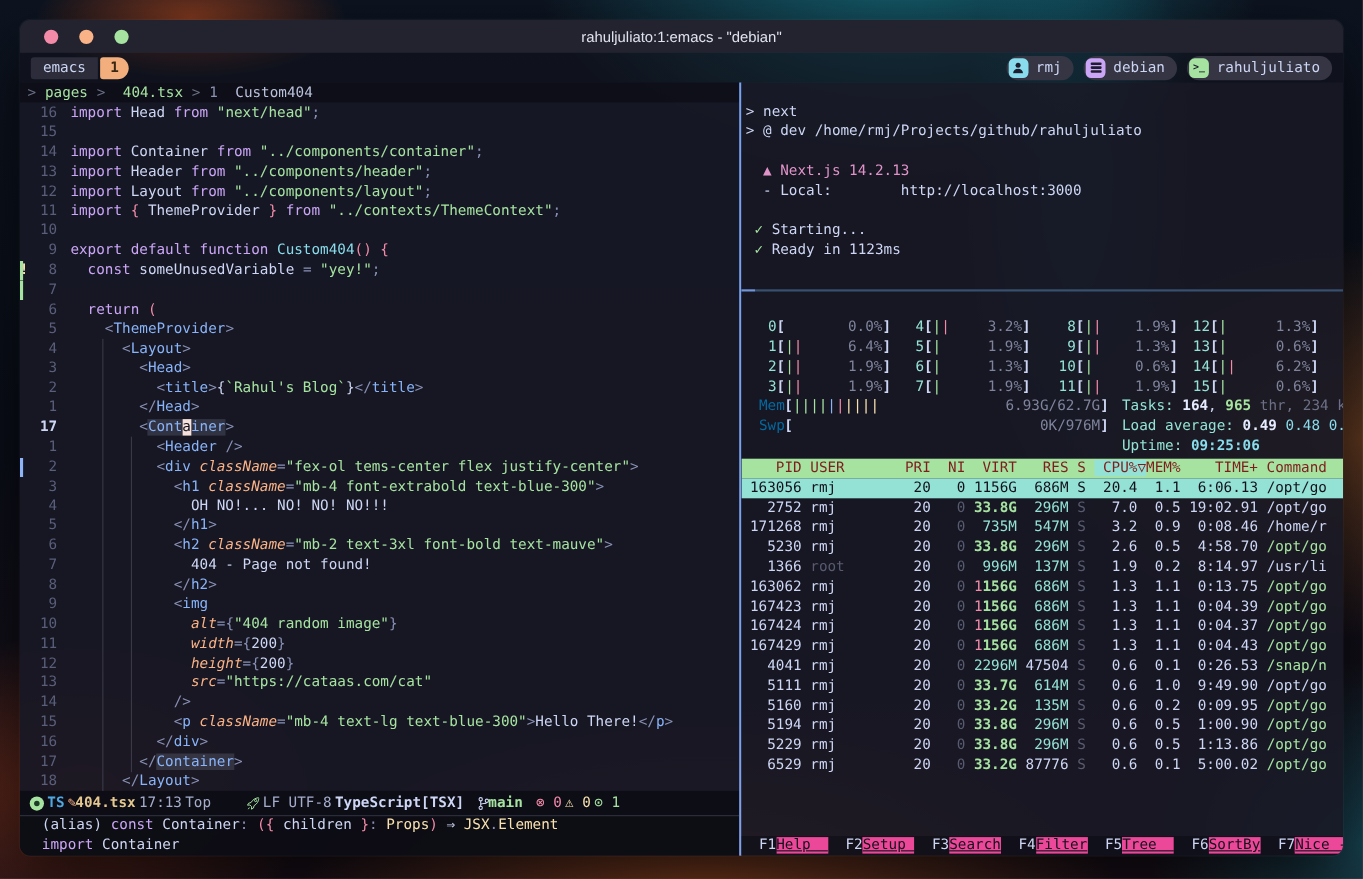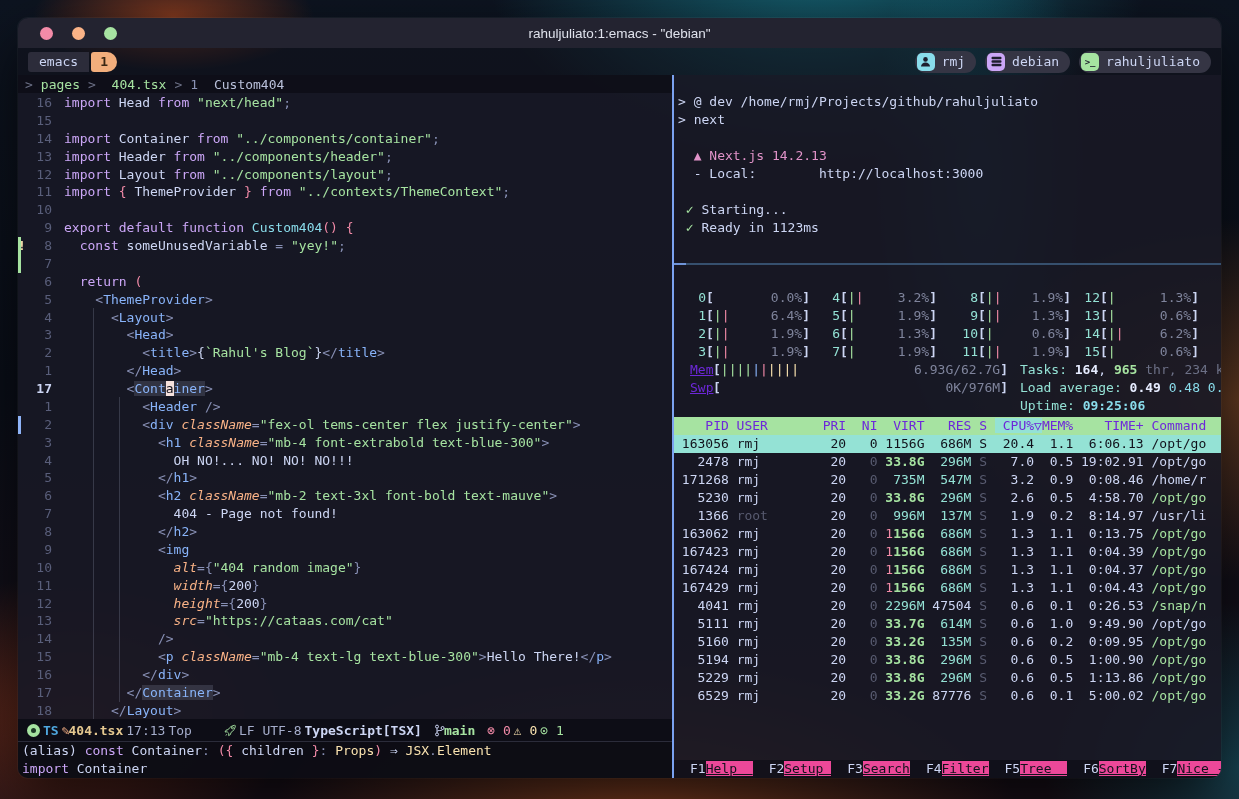--- a/index.html
+++ b/index.html
@@ -74,57 +74,57 @@
   .ml-dot i { width:5px; height:5px; border-radius:50%; background:#1e3a28; }
   .ml-ts { color:#4fa8e0; font-weight:bold; }
   .ml-fico { color:#fab387; }
   .ml-file { color:#e5c890; font-weight:bold; }
   .ml-dim { color:#a5adcb; }
   .ml-strong { color:#cdd6f4; font-weight:bold; }
   .ml-branch { color:#a6e3a1; font-weight:bold; }
   .ml-err { color:#f38ba8; } .ml-warn { color:#f9e2af; } .ml-info { color:#a6e3a1; }
   .ml-sp { width:26px; } .ml-sp2 { width:6px; }
   .echo { height:37px; flex:none; background:rgba(12,12,20,.96);
-    border-top:1px solid rgba(69,71,90,.55); padding:0 4px; }
+    border-top:1px solid rgba(69,71,90,.55); padding:0 20px; }
   .eline { height:18px; line-height:18px; white-space:pre; }
   
   .right { flex:1; display:flex; flex-direction:column; background:rgba(24,24,37,.90); min-width:0; }
   .term { height:188px; flex:none; padding:18px 0 0 4px; overflow:hidden; }
   .tline { height:18px; line-height:18px; white-space:pre; }
   .hdiv { height:2px; flex:none; background:linear-gradient(90deg,#6f94d8 0 12px,#36506e 12px); }
   
   .htop { flex:1; position:relative; padding-top:24px; overflow:hidden; font-size:13px; }
   .meters { padding-left:16px; position:relative; }
   .mrow { height:18px; line-height:18px; display:flex; white-space:pre; }
   .mcell { display:flex; }
   .mcell .mlab { width:16px; text-align:right; color:#94e2d5; }
   .mcell.c1 { width:120px; margin-right:14px; }
   .mcell.c2 { width:113px; margin-right:25px; }
   .mcell.c3 { width:109px; margin-right:13px; }
   .mcell.c4 { width:115px; }
   .mcell.memc { width:318px; }
-  .mcell.memc .mlab { width:23px; color:#6d28d9;text-decoration:underline; }
+  .mcell.memc .mlab { width:23px; color:#0369a1; }
   .mbr { color:#cdd6f4; font-weight:bold; }
   .mbars { flex:1; overflow:hidden; }
   .mval { color:#7f849c;margin-left:19px; }
   .bar-g { color:#a6e3a1; } .bar-r { color:#f38ba8; }
   .bar-b { color:#89b4fa; } .bar-y { color:#f9e2af; }
   .hinfo { position:absolute; left:346px; top:96px; }
   .hline { height:18px; line-height:18px; white-space:pre; }
   .h-lbl { color:#94e2d5; } .h-w { color:#cdd6f4; } .h-wb { color:#e6ecff; font-weight:bold; }
   .h-gb { color:#a6e3a1; font-weight:bold; } .h-dim { color:#6c7086; }
   .h-cy { color:#89dceb; } .h-cyb { color:#89dceb; font-weight:bold; }
   .ptable { margin-top:20px; }
   .prow { height:18px; line-height:18px; white-space:pre; overflow:hidden; }
   .prow span { color:#cdd6f4; }
   .prow .c-dim { color:#585b70; } .prow .c-t { color:#94e2d5; }
   .prow .c-g { color:#a6e3a1; } .prow .c-gb { color:#a6e3a1; font-weight:bold; }
   .prow .c-pk { color:#f38ba8; }
   .prow.header { background:#a6e3a1; }
-  .prow.header span { color:#6d28d9; }
+  .prow.header span { color:#7f1d1d; }
   .prow.header .sortcol { background:#94e2d5; }
   .prow.sel { background:#94e2d5; }
   .prow.sel span { color:#11111b !important; font-weight:normal !important; }
   .fkeys { position:absolute; left:0; right:0; bottom:0; height:18px;
     display:flex; background:rgba(12,12,20,.6); white-space:pre; overflow:hidden; }
   .fk { color:#cdd6f4; line-height:18px;padding-left:16px; }
   .fl { background:#ec4899; color:#11111b; line-height:18px;text-decoration:underline; }
 </style>
 </head>
 <body>
@@ -243,22 +243,22 @@
       <div class="echo">
           <div class="eline"><span class="tk-w">(alias) </span><span class="tk-k">const</span><span class="tk-w"> Container</span><span class="tk-p">: </span><span class="tk-r">({</span><span class="tk-w"> children </span><span class="tk-r">}</span><span class="tk-p">: </span><span class="tk-y">Props</span><span class="tk-r">)</span><span class="tk-w"> ⇒ </span><span class="tk-y">JSX</span><span class="tk-p">.</span><span class="tk-y">Element</span></div>
           <div class="eline"><span class="tk-k">import</span><span class="tk-w"> Container</span></div>
         </div>
     </div>
 
     <div class="vdiv"></div>
 
     <div class="right">
       <div class="term">
+          <div class="tline"><span class="tk-w">&gt; next</span></div>
           <div class="tline"><span class="tk-w">&gt; @ dev /home/rmj/Projects/github/rahuljuliato</span></div>
-          <div class="tline"><span class="tk-w">&gt; next</span></div>
           <div class="tline"></div>
           <div class="tline"><span class="tk-pk">  ▲ Next.js 14.2.13</span></div>
           <div class="tline"><span class="tk-w">  - Local:        http://localhost:3000</span></div>
           <div class="tline"></div>
           <div class="tline"><span class="tk-g"> ✓</span><span class="tk-w"> Starting...</span></div>
           <div class="tline"><span class="tk-g"> ✓</span><span class="tk-w"> Ready in 1123ms</span></div>
         </div>
       <div class="hdiv"></div>
       <div class="htop">
         <div class="meters">
@@ -270,21 +270,21 @@
             <div class="mrow"><span class="mcell memc"><span class="mlab">Swp</span><span class="mbr">[</span><span class="mbars"></span><span class="mval">0K/976M</span><span class="mbr">]</span></span></div>
           </div>
         <div class="hinfo">
             <div class="hline"><span class="h-lbl">Tasks: </span><span class="h-wb">164</span><span class="h-w">, </span><span class="h-gb">965</span><span class="h-dim"> thr</span><span class="h-dim">, 234 kthr</span></div>
             <div class="hline"><span class="h-lbl">Load average: </span><span class="h-wb">0.49</span><span class="h-cy"> 0.48</span><span class="h-cy"> 0.64</span></div>
             <div class="hline"><span class="h-lbl">Uptime: </span><span class="h-cyb">09:25:06</span></div>
           </div>
         <div class="ptable">
             <div class="prow header"><span>    PID USER       PRI  NI  VIRT   RES S </span><span class="sortcol"> CPU%▽</span><span>MEM%    TIME+ Command</span></div>
             <div class="prow sel"><span> 163056 </span><span>rmj        </span><span> 20 </span><span class="c-dim">  0</span><span> </span><span></span><span class="c-pk">1</span><span class="c-gb">156G</span><span> </span><span class="c-t"> 686M</span><span> </span><span class="c-dim">S</span><span>  20.4  1.1</span><span>  6:06.13 </span><span>/opt/go</span></div>
-            <div class="prow"><span>   2478 </span><span>rmj        </span><span> 20 </span><span class="c-dim">  0</span><span> </span><span class="c-gb">33.8G</span><span> </span><span class="c-t"> 296M</span><span> </span><span class="c-dim">S</span><span>   7.0  0.5</span><span> 19:02.91 </span><span>/opt/go</span></div>
+            <div class="prow"><span>   2752 </span><span>rmj        </span><span> 20 </span><span class="c-dim">  0</span><span> </span><span class="c-gb">33.8G</span><span> </span><span class="c-t"> 296M</span><span> </span><span class="c-dim">S</span><span>   7.0  0.5</span><span> 19:02.91 </span><span>/opt/go</span></div>
             <div class="prow"><span> 171268 </span><span>rmj        </span><span> 20 </span><span class="c-dim">  0</span><span> </span><span class="c-t"> 735M</span><span> </span><span class="c-t"> 547M</span><span> </span><span class="c-dim">S</span><span>   3.2  0.9</span><span>  0:08.46 </span><span>/home/r</span></div>
             <div class="prow"><span>   5230 </span><span>rmj        </span><span> 20 </span><span class="c-dim">  0</span><span> </span><span class="c-gb">33.8G</span><span> </span><span class="c-t"> 296M</span><span> </span><span class="c-dim">S</span><span>   2.6  0.5</span><span>  4:58.70 </span><span class="c-g">/opt/go</span></div>
             <div class="prow"><span>   1366 </span><span class="c-dim">root       </span><span> 20 </span><span class="c-dim">  0</span><span> </span><span class="c-t"> 996M</span><span> </span><span class="c-t"> 137M</span><span> </span><span class="c-dim">S</span><span>   1.9  0.2</span><span>  8:14.97 </span><span>/usr/li</span></div>
             <div class="prow"><span> 163062 </span><span>rmj        </span><span> 20 </span><span class="c-dim">  0</span><span> </span><span></span><span class="c-pk">1</span><span class="c-gb">156G</span><span> </span><span class="c-t"> 686M</span><span> </span><span class="c-dim">S</span><span>   1.3  1.1</span><span>  0:13.75 </span><span class="c-g">/opt/go</span></div>
             <div class="prow"><span> 167423 </span><span>rmj        </span><span> 20 </span><span class="c-dim">  0</span><span> </span><span></span><span class="c-pk">1</span><span class="c-gb">156G</span><span> </span><span class="c-t"> 686M</span><span> </span><span class="c-dim">S</span><span>   1.3  1.1</span><span>  0:04.39 </span><span class="c-g">/opt/go</span></div>
             <div class="prow"><span> 167424 </span><span>rmj        </span><span> 20 </span><span class="c-dim">  0</span><span> </span><span></span><span class="c-pk">1</span><span class="c-gb">156G</span><span> </span><span class="c-t"> 686M</span><span> </span><span class="c-dim">S</span><span>   1.3  1.1</span><span>  0:04.37 </span><span class="c-g">/opt/go</span></div>
             <div class="prow"><span> 167429 </span><span>rmj        </span><span> 20 </span><span class="c-dim">  0</span><span> </span><span></span><span class="c-pk">1</span><span class="c-gb">156G</span><span> </span><span class="c-t"> 686M</span><span> </span><span class="c-dim">S</span><span>   1.3  1.1</span><span>  0:04.43 </span><span class="c-g">/opt/go</span></div>
             <div class="prow"><span>   4041 </span><span>rmj        </span><span> 20 </span><span class="c-dim">  0</span><span> </span><span class="c-t">2296M</span><span> </span><span>47504</span><span> </span><span class="c-dim">S</span><span>   0.6  0.1</span><span>  0:26.53 </span><span class="c-g">/snap/n</span></div>
             <div class="prow"><span>   5111 </span><span>rmj        </span><span> 20 </span><span class="c-dim">  0</span><span> </span><span class="c-gb">33.7G</span><span> </span><span class="c-t"> 614M</span><span> </span><span class="c-dim">S</span><span>   0.6  1.0</span><span>  9:49.90 </span><span>/opt/go</span></div>
             <div class="prow"><span>   5160 </span><span>rmj        </span><span> 20 </span><span class="c-dim">  0</span><span> </span><span class="c-gb">33.2G</span><span> </span><span class="c-t"> 135M</span><span> </span><span class="c-dim">S</span><span>   0.6  0.2</span><span>  0:09.95 </span><span class="c-g">/opt/go</span></div>

